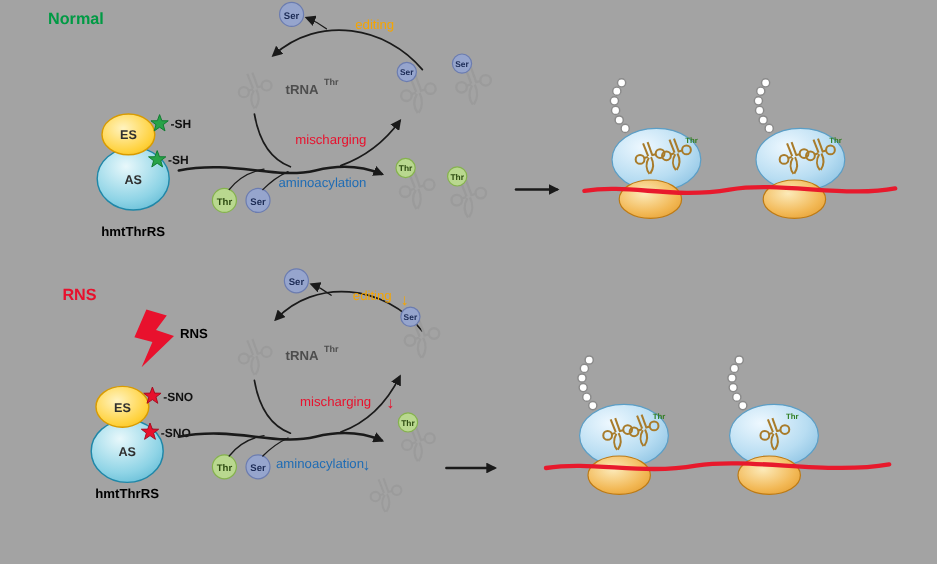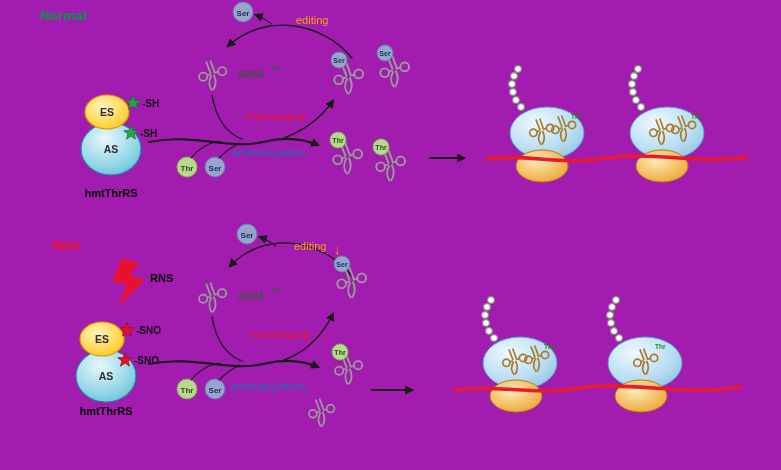--- a/index.html
+++ b/index.html
@@ -1,16 +1,16 @@
 <!DOCTYPE html>
 <html style="--normal_title: #009a44; --rns_title: #e8112d; --editing: #f5a500; --mischarging: #e8112d; --aminoacylation: #1f6cb4; --mrna: #e8192c; --ser_fill: #96a5cd; --thr_fill: #b9d88f;"><head>
 <meta charset="utf-8">
 <style>
   html,body{margin:0;padding:0;background:#fff;}
-  .stage{position:relative;width:781px;height:470px;background:#a21caf;overflow:hidden;
+  .stage{position:relative;width:781px;height:470px;background:#a3a3a3;overflow:hidden;
          font-family:"Liberation Sans","DejaVu Sans",sans-serif;}
   svg{display:block;}
   text{font-family:"Liberation Sans","DejaVu Sans",sans-serif;}
   symbol{overflow:visible;}
 
   .panel-title{font-size:13.5px;font-weight:bold;}
   .panel-title.normal{fill:var(--normal_title,#009a44);}
   .panel-title.rns{fill:var(--rns_title,#e8112d);}
 
   .lbl{font-size:11px;}

